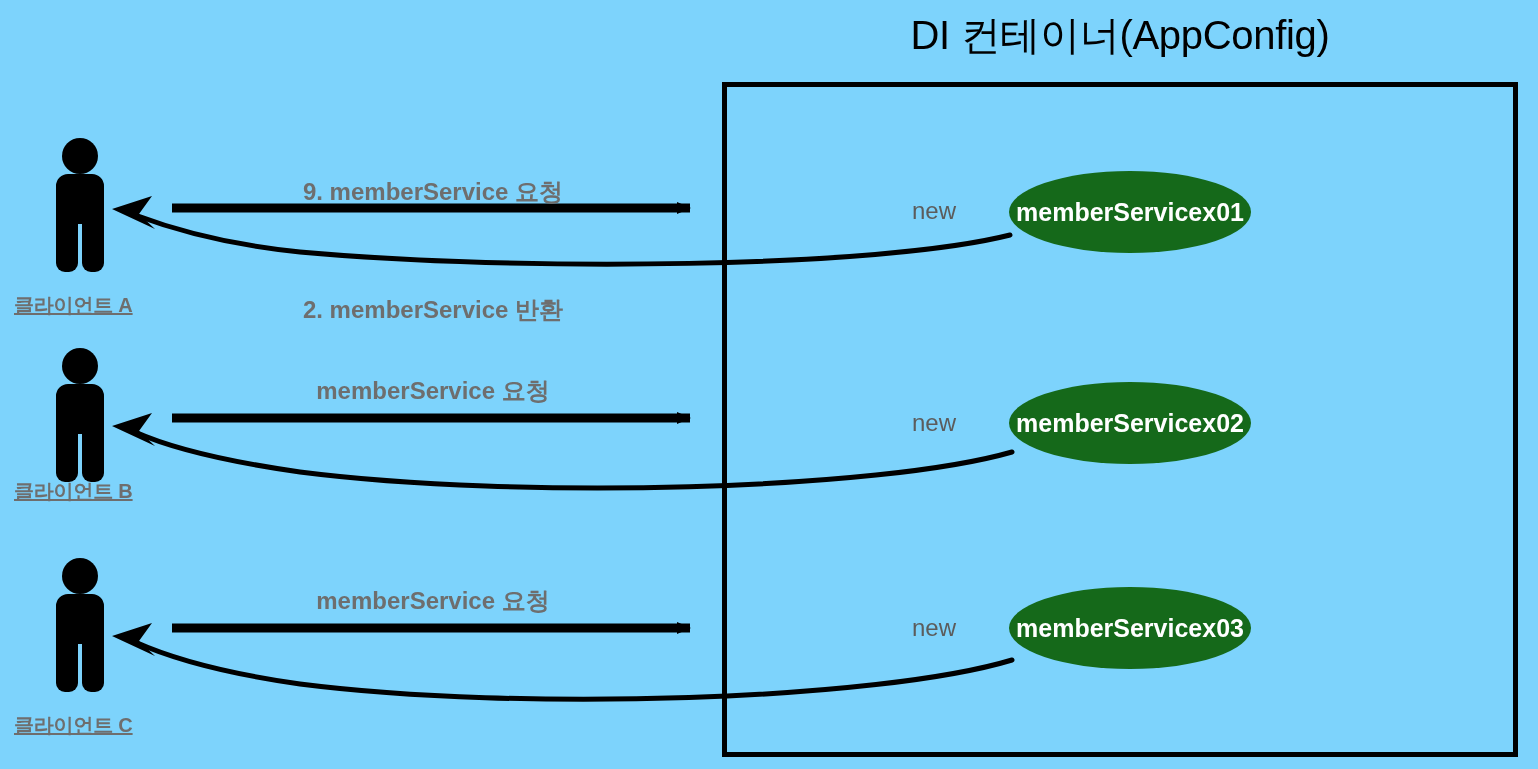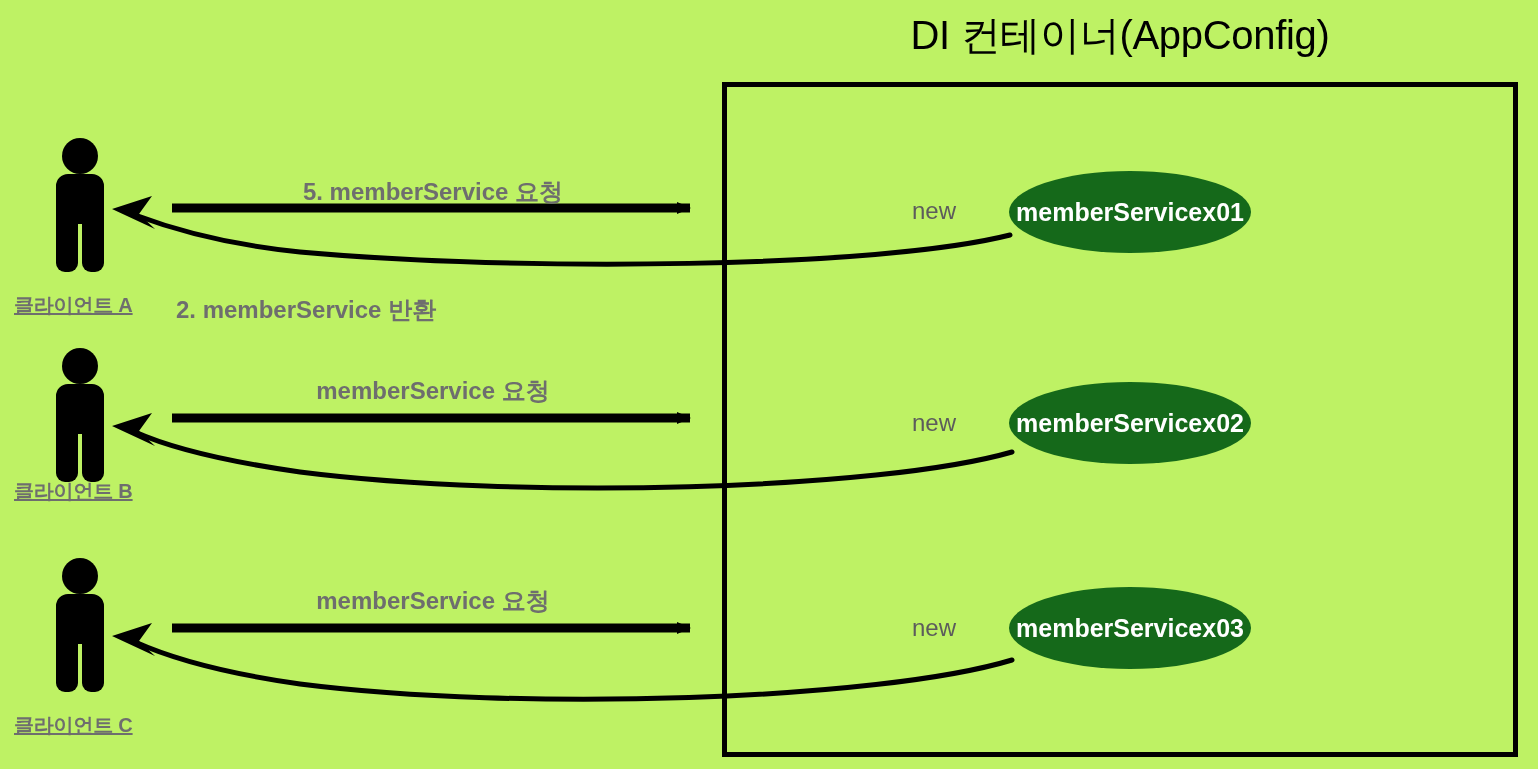--- a/index.html
+++ b/index.html
@@ -7,21 +7,21 @@
     padding: 0;
     background: #ffffff;
   }
   body {
     font-family: "Liberation Sans", "DejaVu Sans", sans-serif;
   }
   #canvas {
     position: relative;
     width: 1538px;
     height: 769px;
-    background: #bef264;
+    background: #7dd3fc;
     overflow: hidden;
   }
   #canvas > svg.layer {
     position: absolute;
     left: 0;
     top: 0;
     width: 1538px;
     height: 769px;
     pointer-events: none;
   }
@@ -63,20 +63,21 @@
     color: #6e6e6e;
     white-space: nowrap;
     text-align: center;
   }
   .ret-label {
     position: absolute;
     font-size: 24px;
     font-weight: bold;
     color: #6e6e6e;
     white-space: nowrap;
+    text-align: center;
   }
   .new-label {
     position: absolute;
     font-size: 24px;
     font-weight: normal;
     color: #5c5c5c;
     white-space: nowrap;
   }
   .bean-ellipse {
     position: absolute;
@@ -148,21 +149,21 @@
       <line x1="172" y1="628" x2="690" y2="628" stroke="#000000" stroke-width="9" marker-end="url(#solidArrow)"></line>
     </g>
     <g>
       <path d="M1012,660 C880,700 520,712 300,684 C230,674 175,660 135,642" fill="none" stroke="#000000" stroke-width="5" stroke-linecap="round"></path>
       <path d="M112,636 L152,623 L139,641 L155,656 Z" fill="#000000"></path>
     </g>
   </svg>
 
   <div class="client-label" style="left:14px; top:292px;">클라이언트 A</div>
 
-  <div class="req-label" style="left:176px; top:176px; width:514px;">5. memberService 요청</div>
+  <div class="req-label" style="left:176px; top:176px; width:514px;">9. memberService 요청</div>
 
   <div class="ret-label" style="left:176px; top:294px; width:514px;">2. memberService 반환</div>
 
   <div class="new-label" style="left:912px; top:197px;">new</div>
 
   <div class="bean-ellipse" style="left:1009px; top:171px; width:242px; height:82px; background:#15691a;">
     <span>memberService</span>
     <span>x01</span>
   </div>
 

